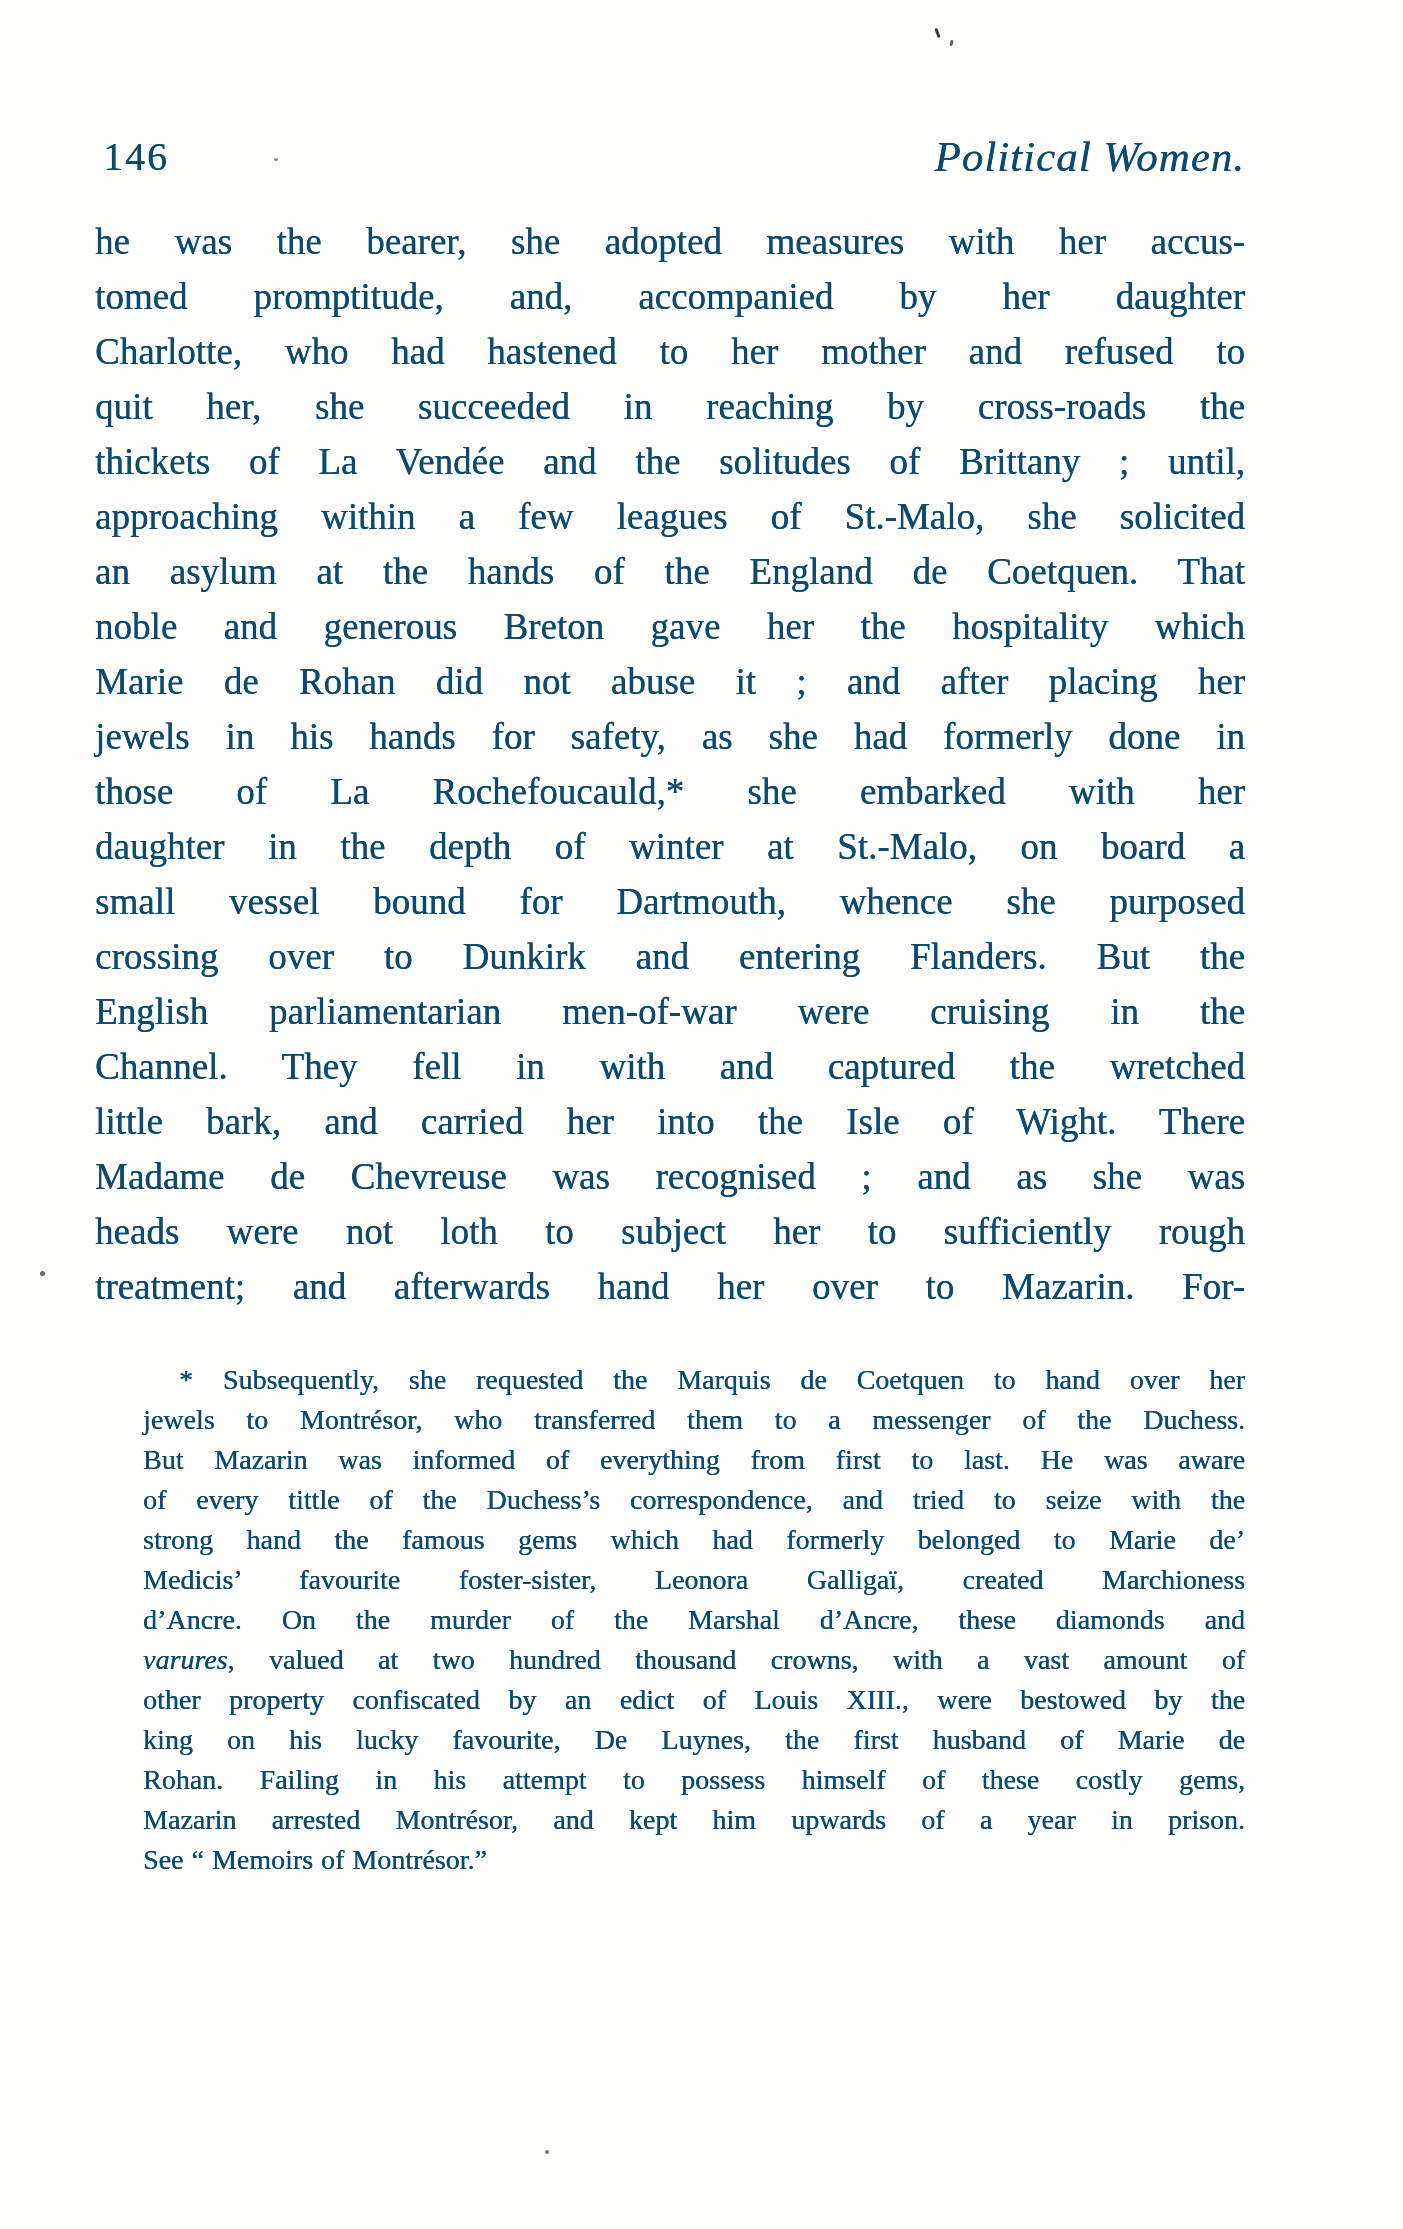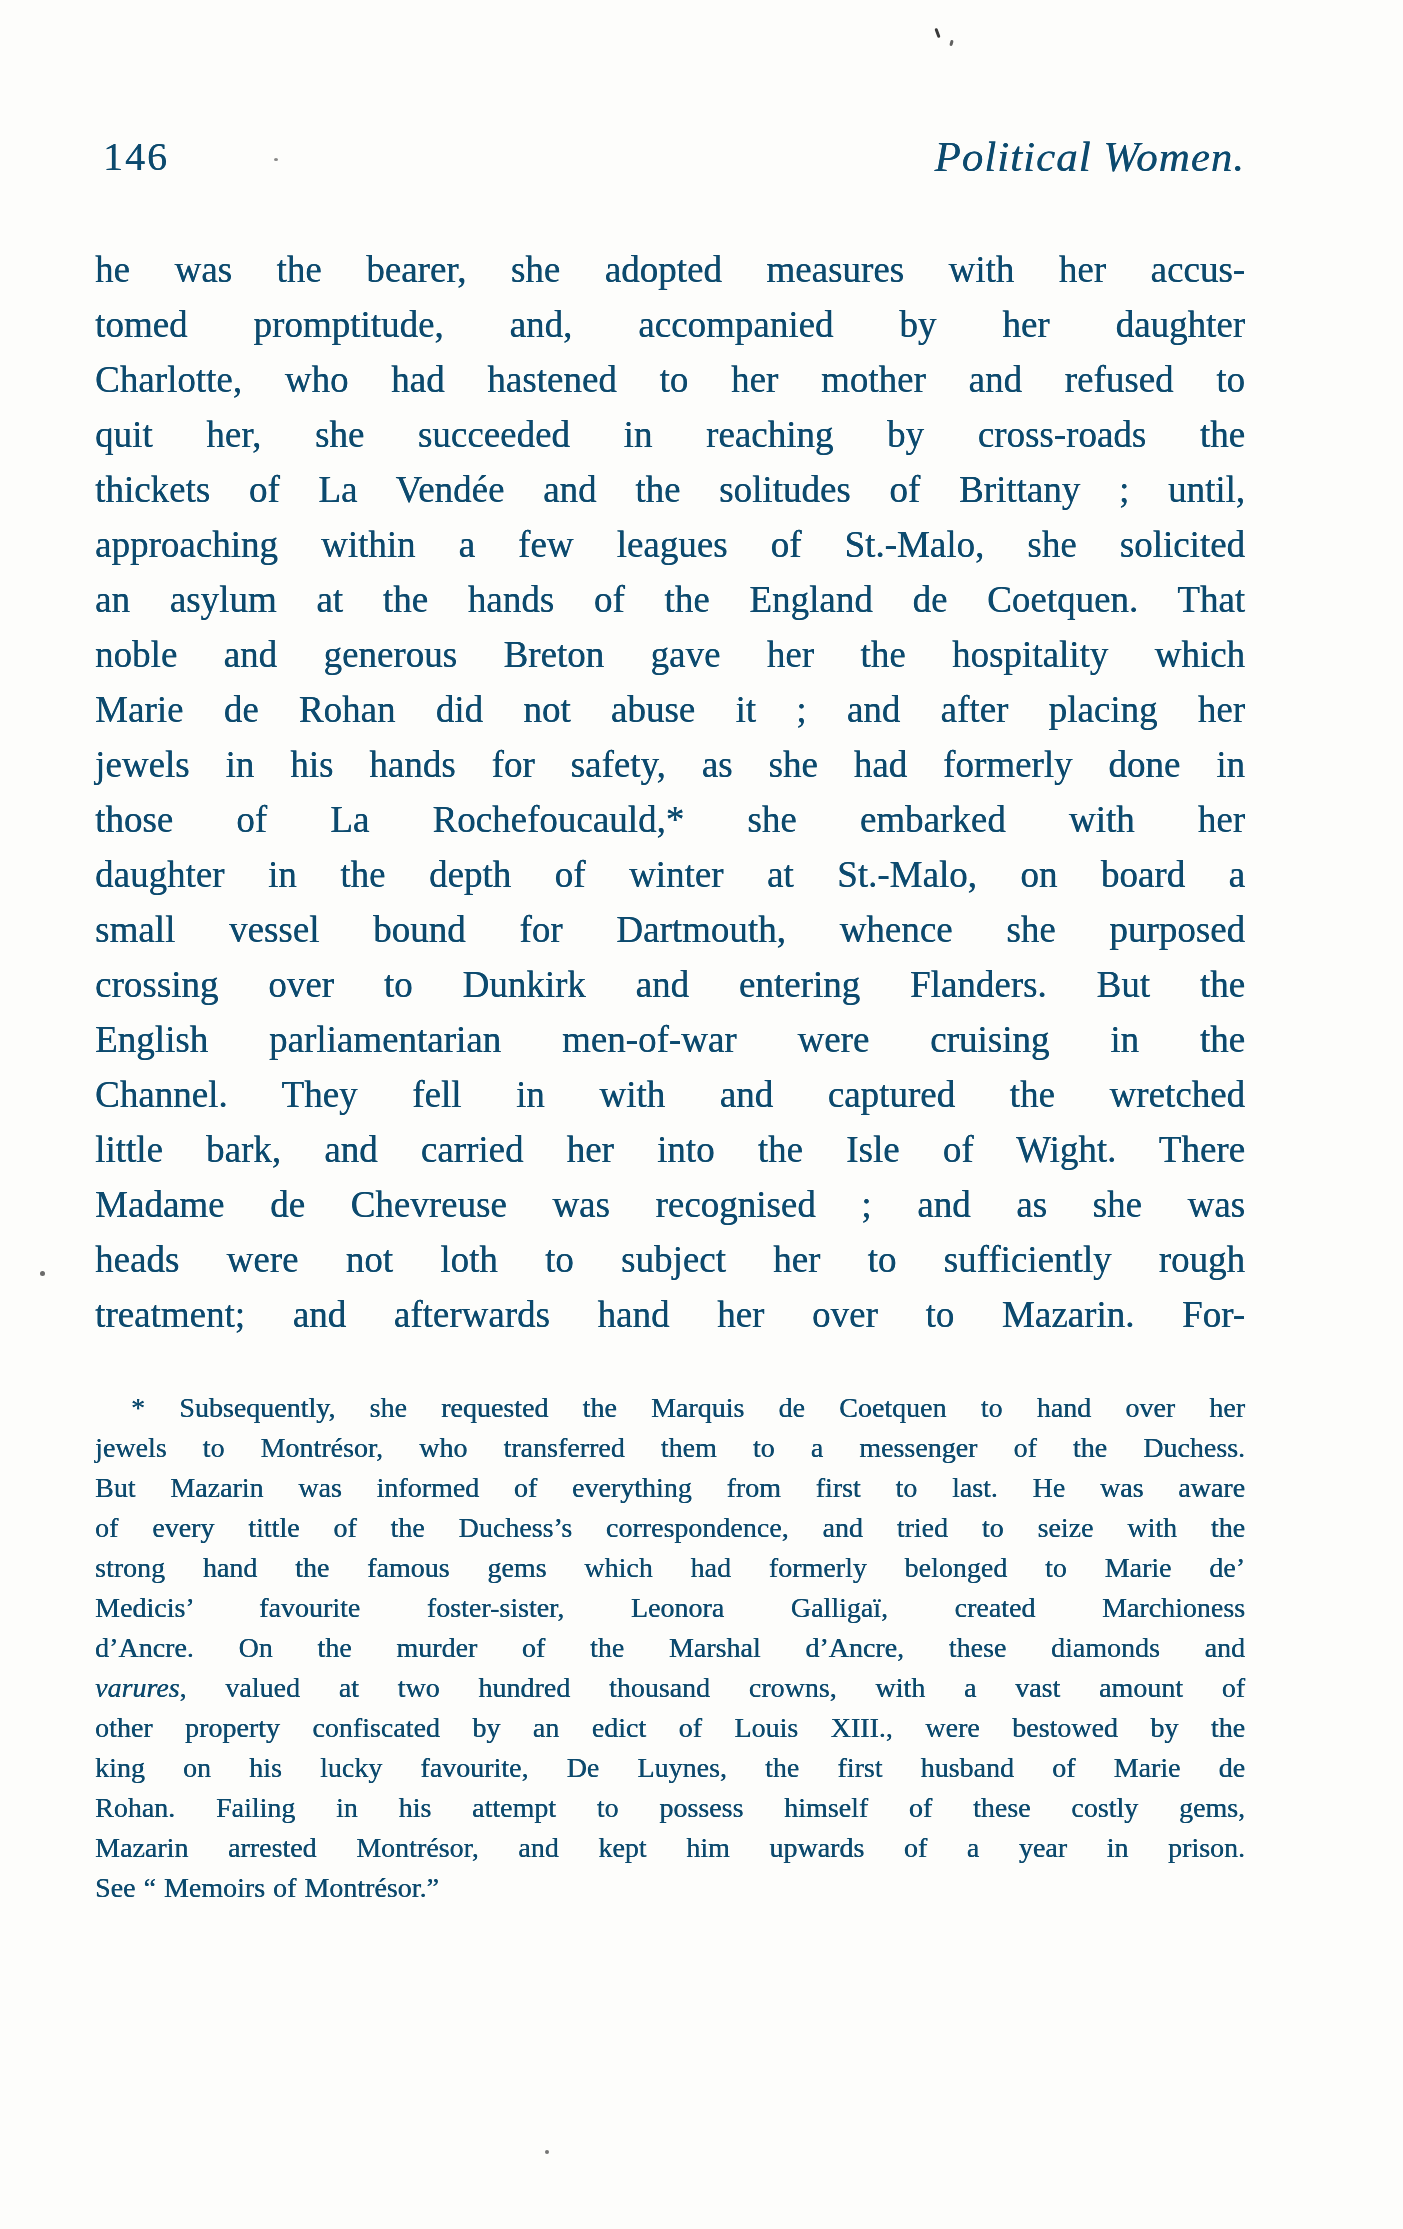--- a/index.html
+++ b/index.html
@@ -33,38 +33,39 @@
   }
   .running-title {
     display: block;
     text-align: right;
     font-style: italic;
     font-size: 43px;
     line-height: 58px;
     padding-left: 40px;
     letter-spacing: 1px;
   }
-  .body-par { margin-top: 56px; }
+  .body-par { margin-top: 28px; }
   .bline {
     font-size: 37px;
     line-height: 55px;
     height: 55px;
     text-align: justify;
     text-align-last: justify;
     white-space: normal;
     word-spacing: 2px;
   }
   .footnote { margin-top: 46px; }
   .fline {
     font-size: 28px;
     line-height: 40px;
     height: 40px;
     text-align: justify;
     text-align-last: justify;
     word-spacing: 1px;
+    margin-left: 48px;
   }
   .ind { padding-left: 36px; }
   .no-just { text-align-last: left; }
   .it { font-style: italic; }
   .speck {
     position: absolute;
     background: #3a3a3a;
     border-radius: 50%;
   }
   .speck.s1 { left: 936px; top: 28px; width: 3px; height: 10px; transform: rotate(-20deg); border-radius: 2px; }

